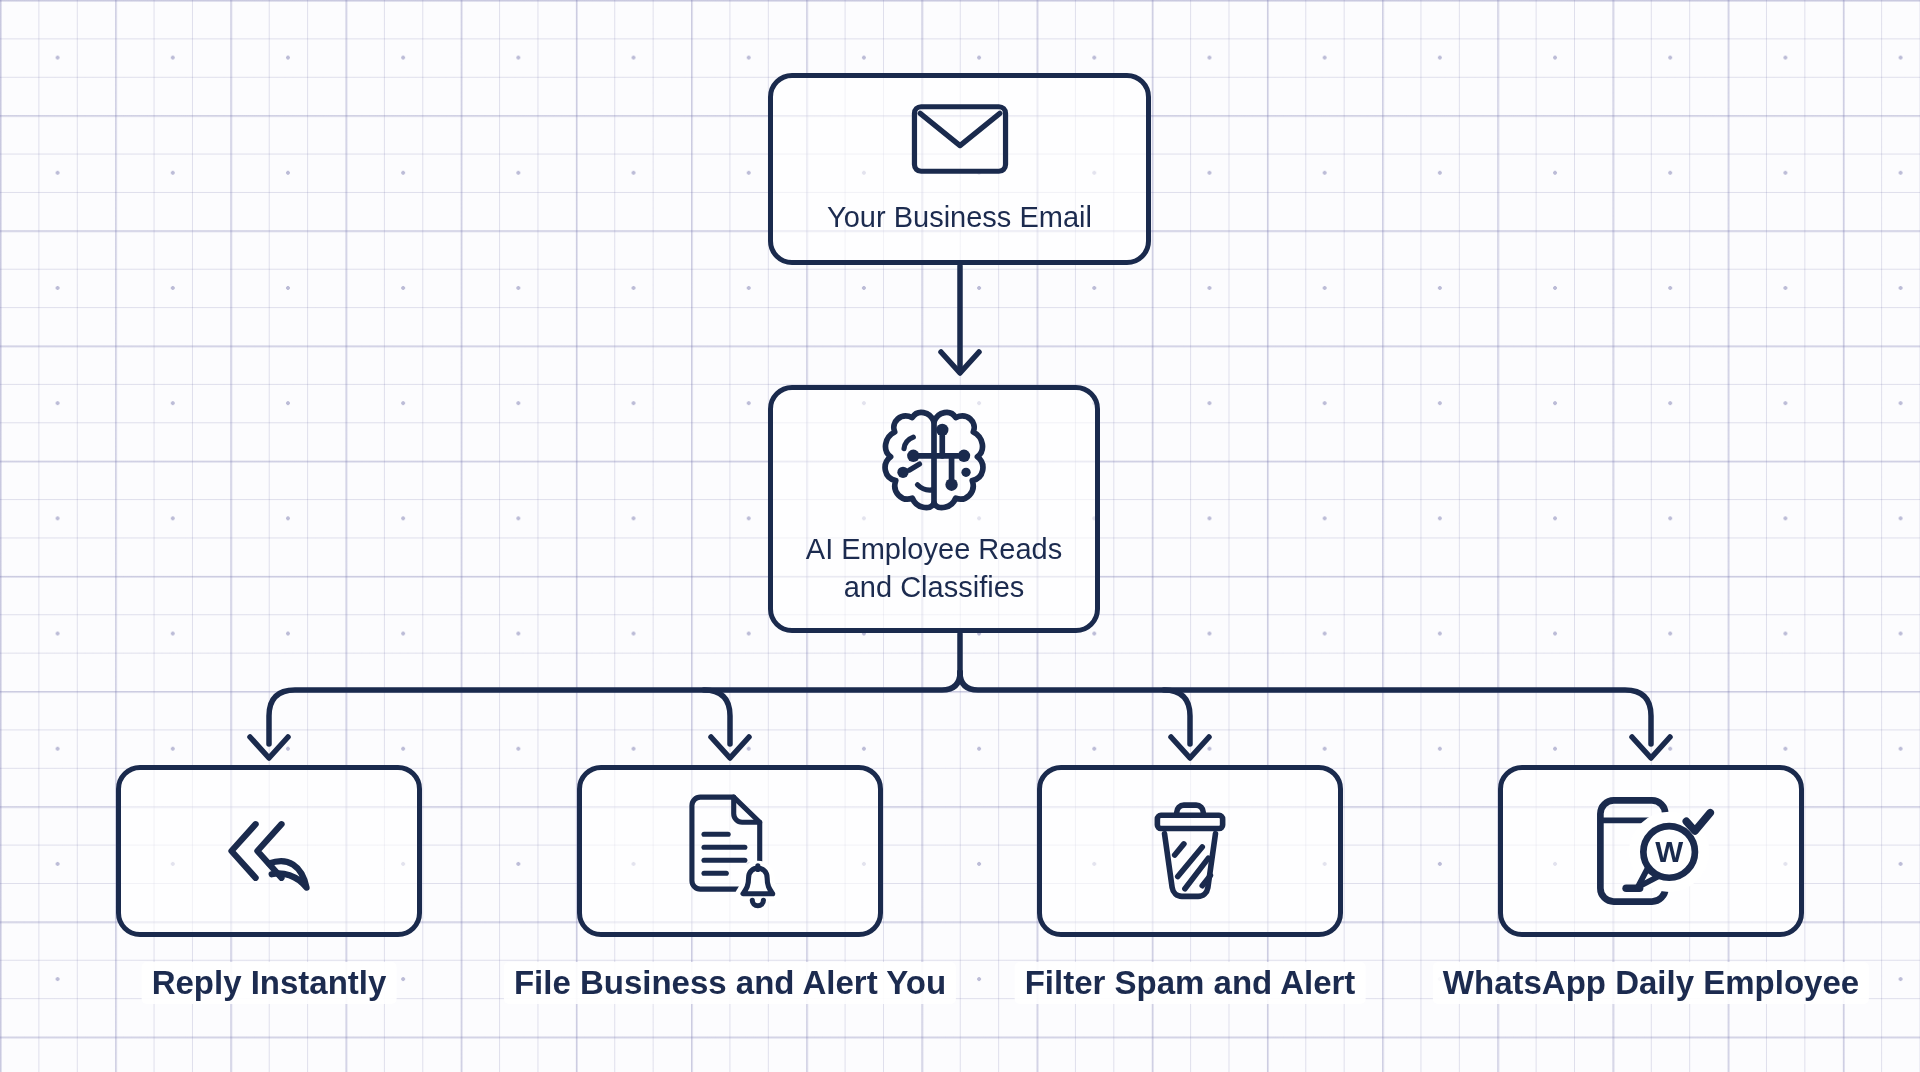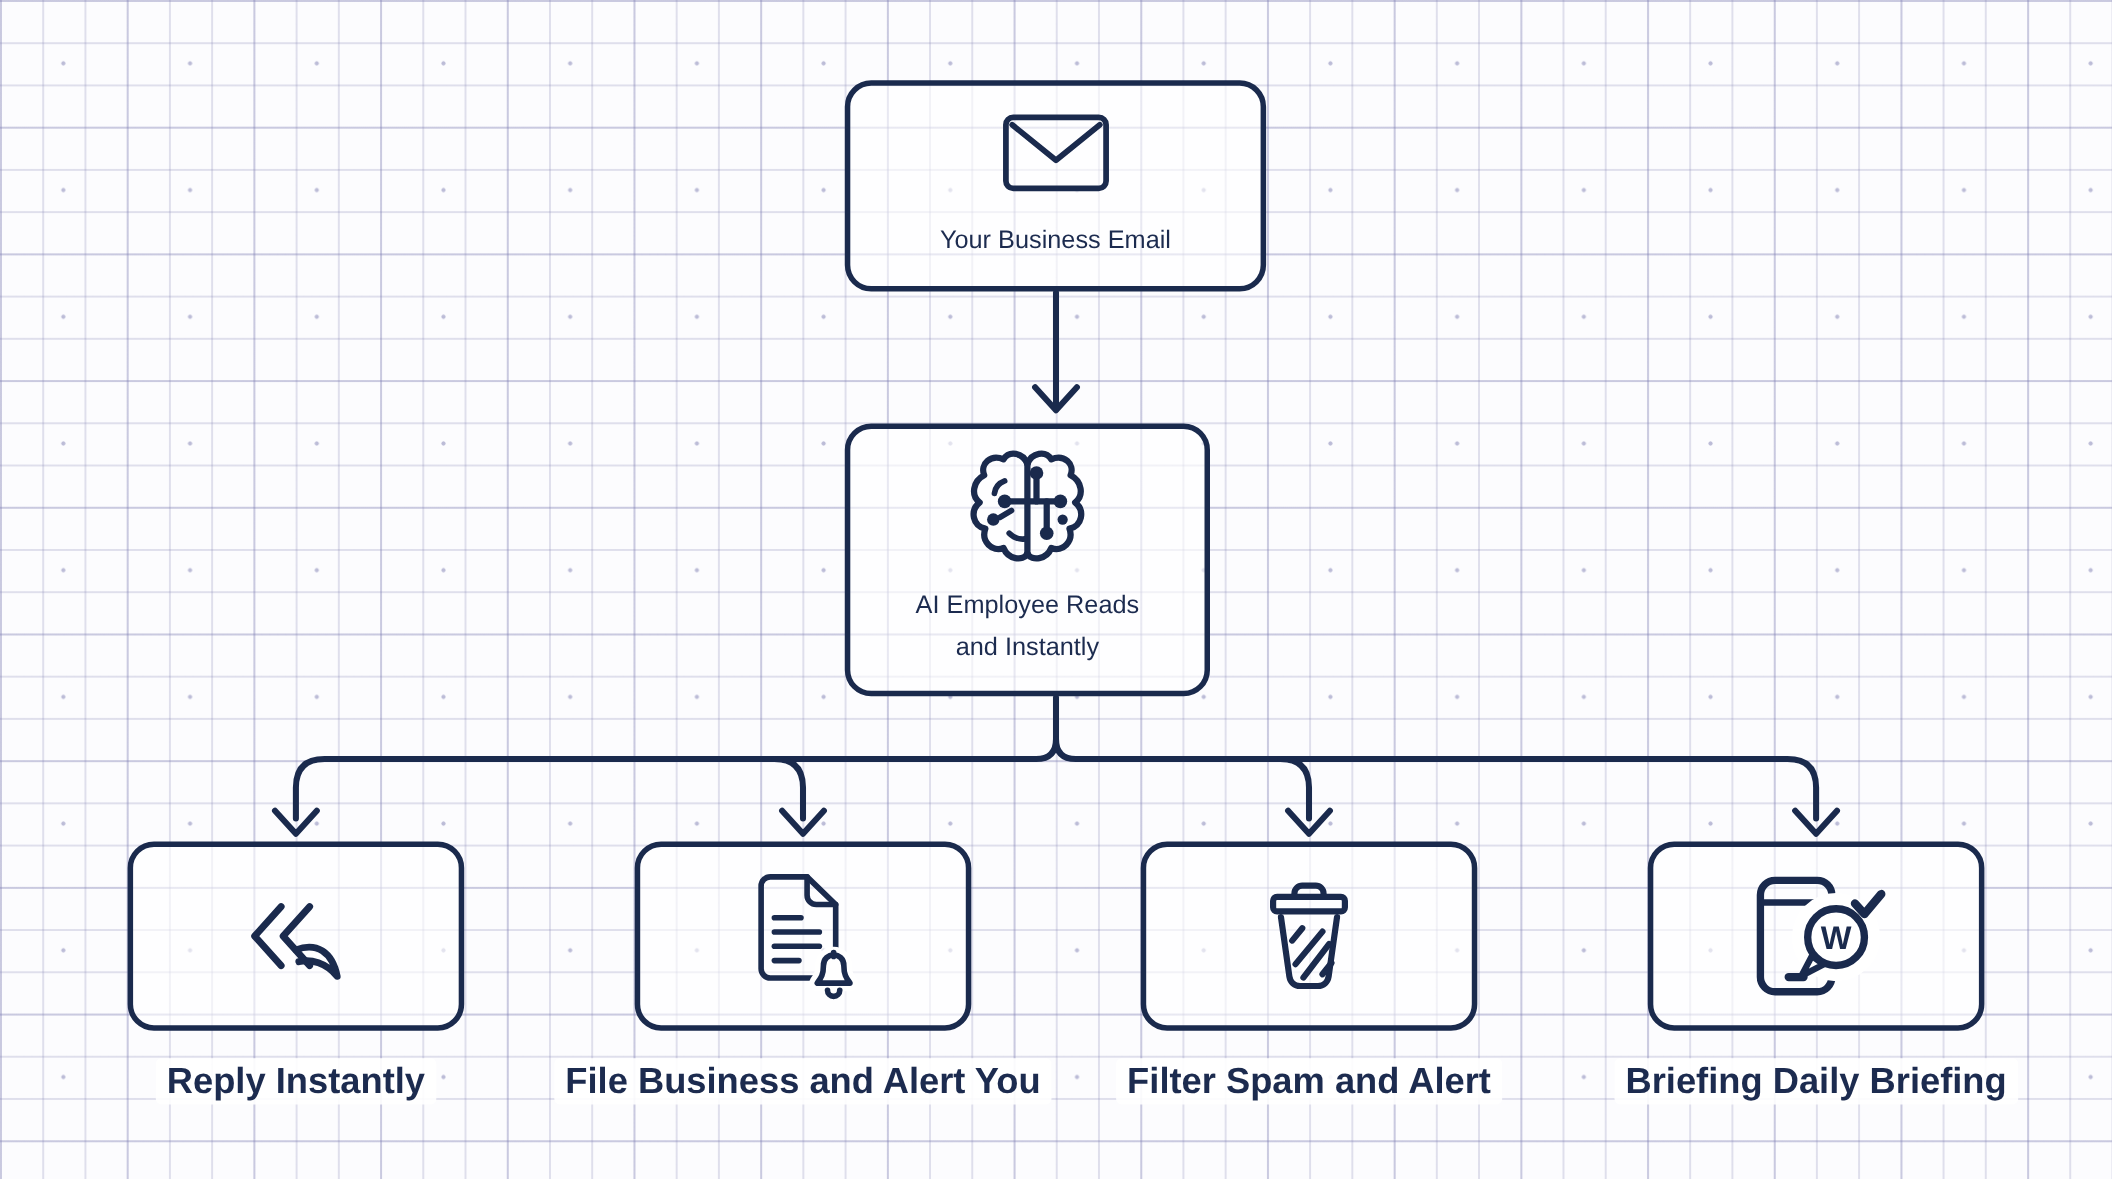--- a/index.html
+++ b/index.html
@@ -20,21 +20,21 @@
   .ln-thin{stroke:#1a2a4d;fill:none;stroke-width:5;stroke-linecap:round;stroke-linejoin:round;}
   .nd{fill:#1a2a4d;stroke:none;}
   .halo{fill:#ffffff;stroke:#ffffff;stroke-width:16;stroke-linejoin:round;}
   .node{
     position:absolute;box-sizing:border-box;
     border:5px solid #1a2a4d;border-radius:24px;
     background:rgba(255,255,255,.58);
     display:flex;flex-direction:column;align-items:center;
   }
   .node-label{
-    color:#1c2b4f;font-size:23px;font-weight:500;line-height:38px;
+    color:#1c2b4f;font-size:29px;font-weight:500;line-height:38px;
     text-align:center;white-space:nowrap;
   }
   .caption{
     position:absolute;top:962px;transform:translateX(-50%);
     color:#1c2b4f;font-size:33px;font-weight:700;line-height:38px;white-space:nowrap;
     background:rgba(255,255,255,.9);padding:2px 10px;border-radius:5px;
   }
   .icon{display:block;}
   .w-letter{font-family:"Liberation Sans", sans-serif;font-weight:bold;font-size:31px;fill:#1a2a4d;}
 </style>
@@ -78,21 +78,21 @@
     <circle class="nd" cx="68" cy="21" r="6"></circle>
     <path class="ln" d="M77 46 V68"></path>
     <circle class="nd" cx="77" cy="74" r="6"></circle>
     <circle class="nd" cx="91" cy="62" r="4.5"></circle>
     <circle class="nd" cx="30" cy="62" r="5.5"></circle>
     <path class="ln-thin" d="M36 60 L46 54"></path>
     <path class="ln-thin" d="M40 28 Q32 31 31 39"></path>
     <path class="ln-thin" d="M44 74 Q50 80 58 79"></path>
   </svg>
   <div class="node-label" style="margin-top:14px;">AI Employee Reads</div>
-  <div class="node-label">and Instantly</div>
+  <div class="node-label">and Classifies</div>
 </div>
 
 <div class="node" style="left:116px;top:765px;width:306px;height:172px;justify-content:center;">
   <svg class="icon" width="116" height="84" viewBox="0 0 118 94">
     <path class="ln" style="stroke-width:7" d="M44 17 L17 47 L44 77"></path>
     <path class="ln" style="stroke-width:7" d="M73 17 L46 47 L73 77"></path>
     <path class="ln" style="stroke-width:7" d="M59 61 C80 53 96 63 101 88 C90 74 74 70 62 73"></path>
   </svg>
 </div>
 <div class="caption" style="left:269px;">Reply Instantly</div>
@@ -131,13 +131,13 @@
     <rect class="ln" style="stroke-width:7" x="14" y="6" width="68" height="106" rx="14"></rect>
     <path class="ln" style="stroke-width:6" d="M16 27 H80"></path>
     <rect class="nd" x="37" y="94" width="22" height="8" rx="4"></rect>
     <circle class="halo" cx="86" cy="60" r="34"></circle>
     <circle class="ln" style="stroke-width:7;fill:#fff" cx="86" cy="60" r="27"></circle>
     <path class="ln" style="stroke-width:6;fill:#fff" d="M63 78 L53 97 L74 86 Z"></path>
     <text class="w-letter" x="86" y="71" text-anchor="middle">W</text>
     <path class="ln" style="stroke-width:8" d="M104 28 L113 38 L129 19"></path>
   </svg>
 </div>
-<div class="caption" style="left:1651px;">Briefing Daily Briefing</div>
+<div class="caption" style="left:1651px;">WhatsApp Daily Employee</div>
 
 </body></html>

